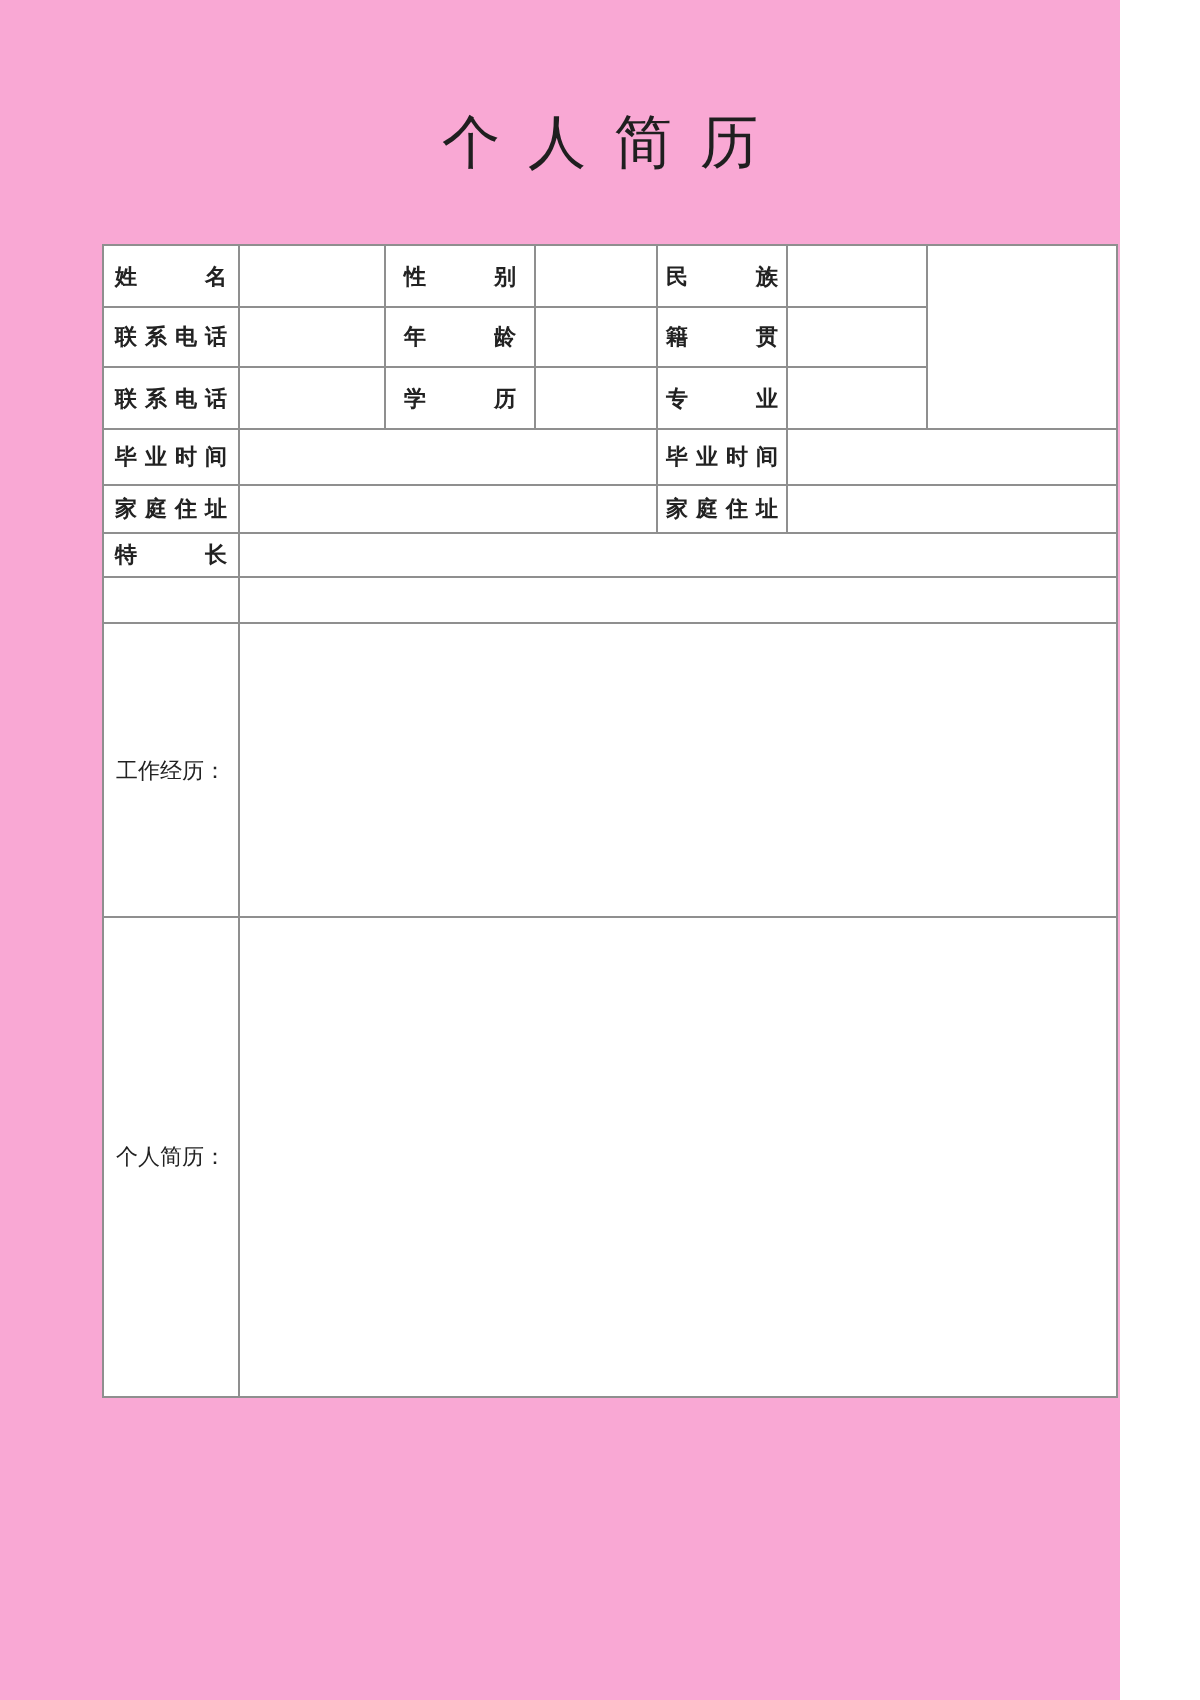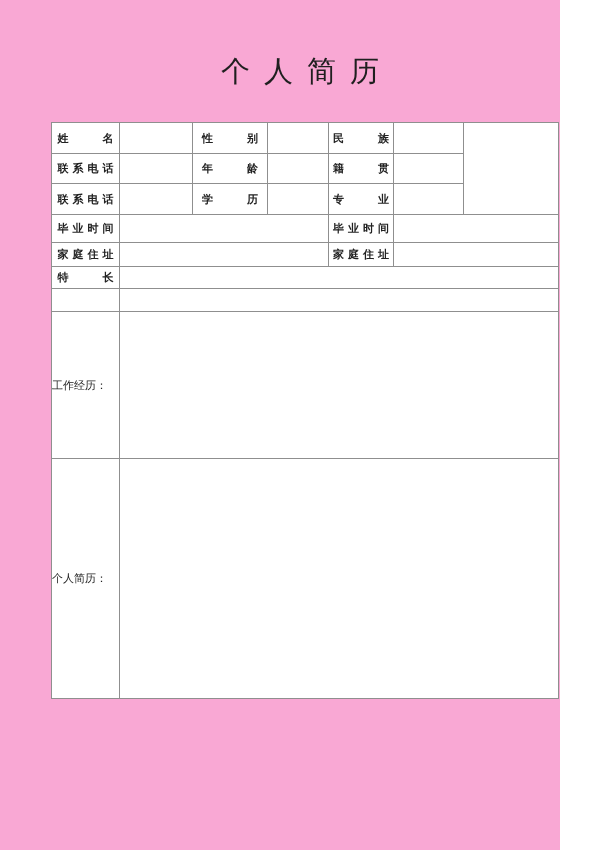--- a/index.html
+++ b/index.html
@@ -57,20 +57,21 @@
   }
   td.lbl .just {
     display: inline-block;
     width: 56px;
     text-align: justify;
     text-align-last: justify;
     -moz-text-align-last: justify;
     white-space: normal;
   }
   td.section-lbl {
+    text-align: center;
     font-weight: normal;
   }
   td.val, td.photo {
     text-align: left;
   }
   tr.r1 { height: 31px; }
   tr.r2 { height: 30px; }
   tr.r3 { height: 31px; }
   tr.r4 { height: 28px; }
   tr.r5 { height: 24px; }

